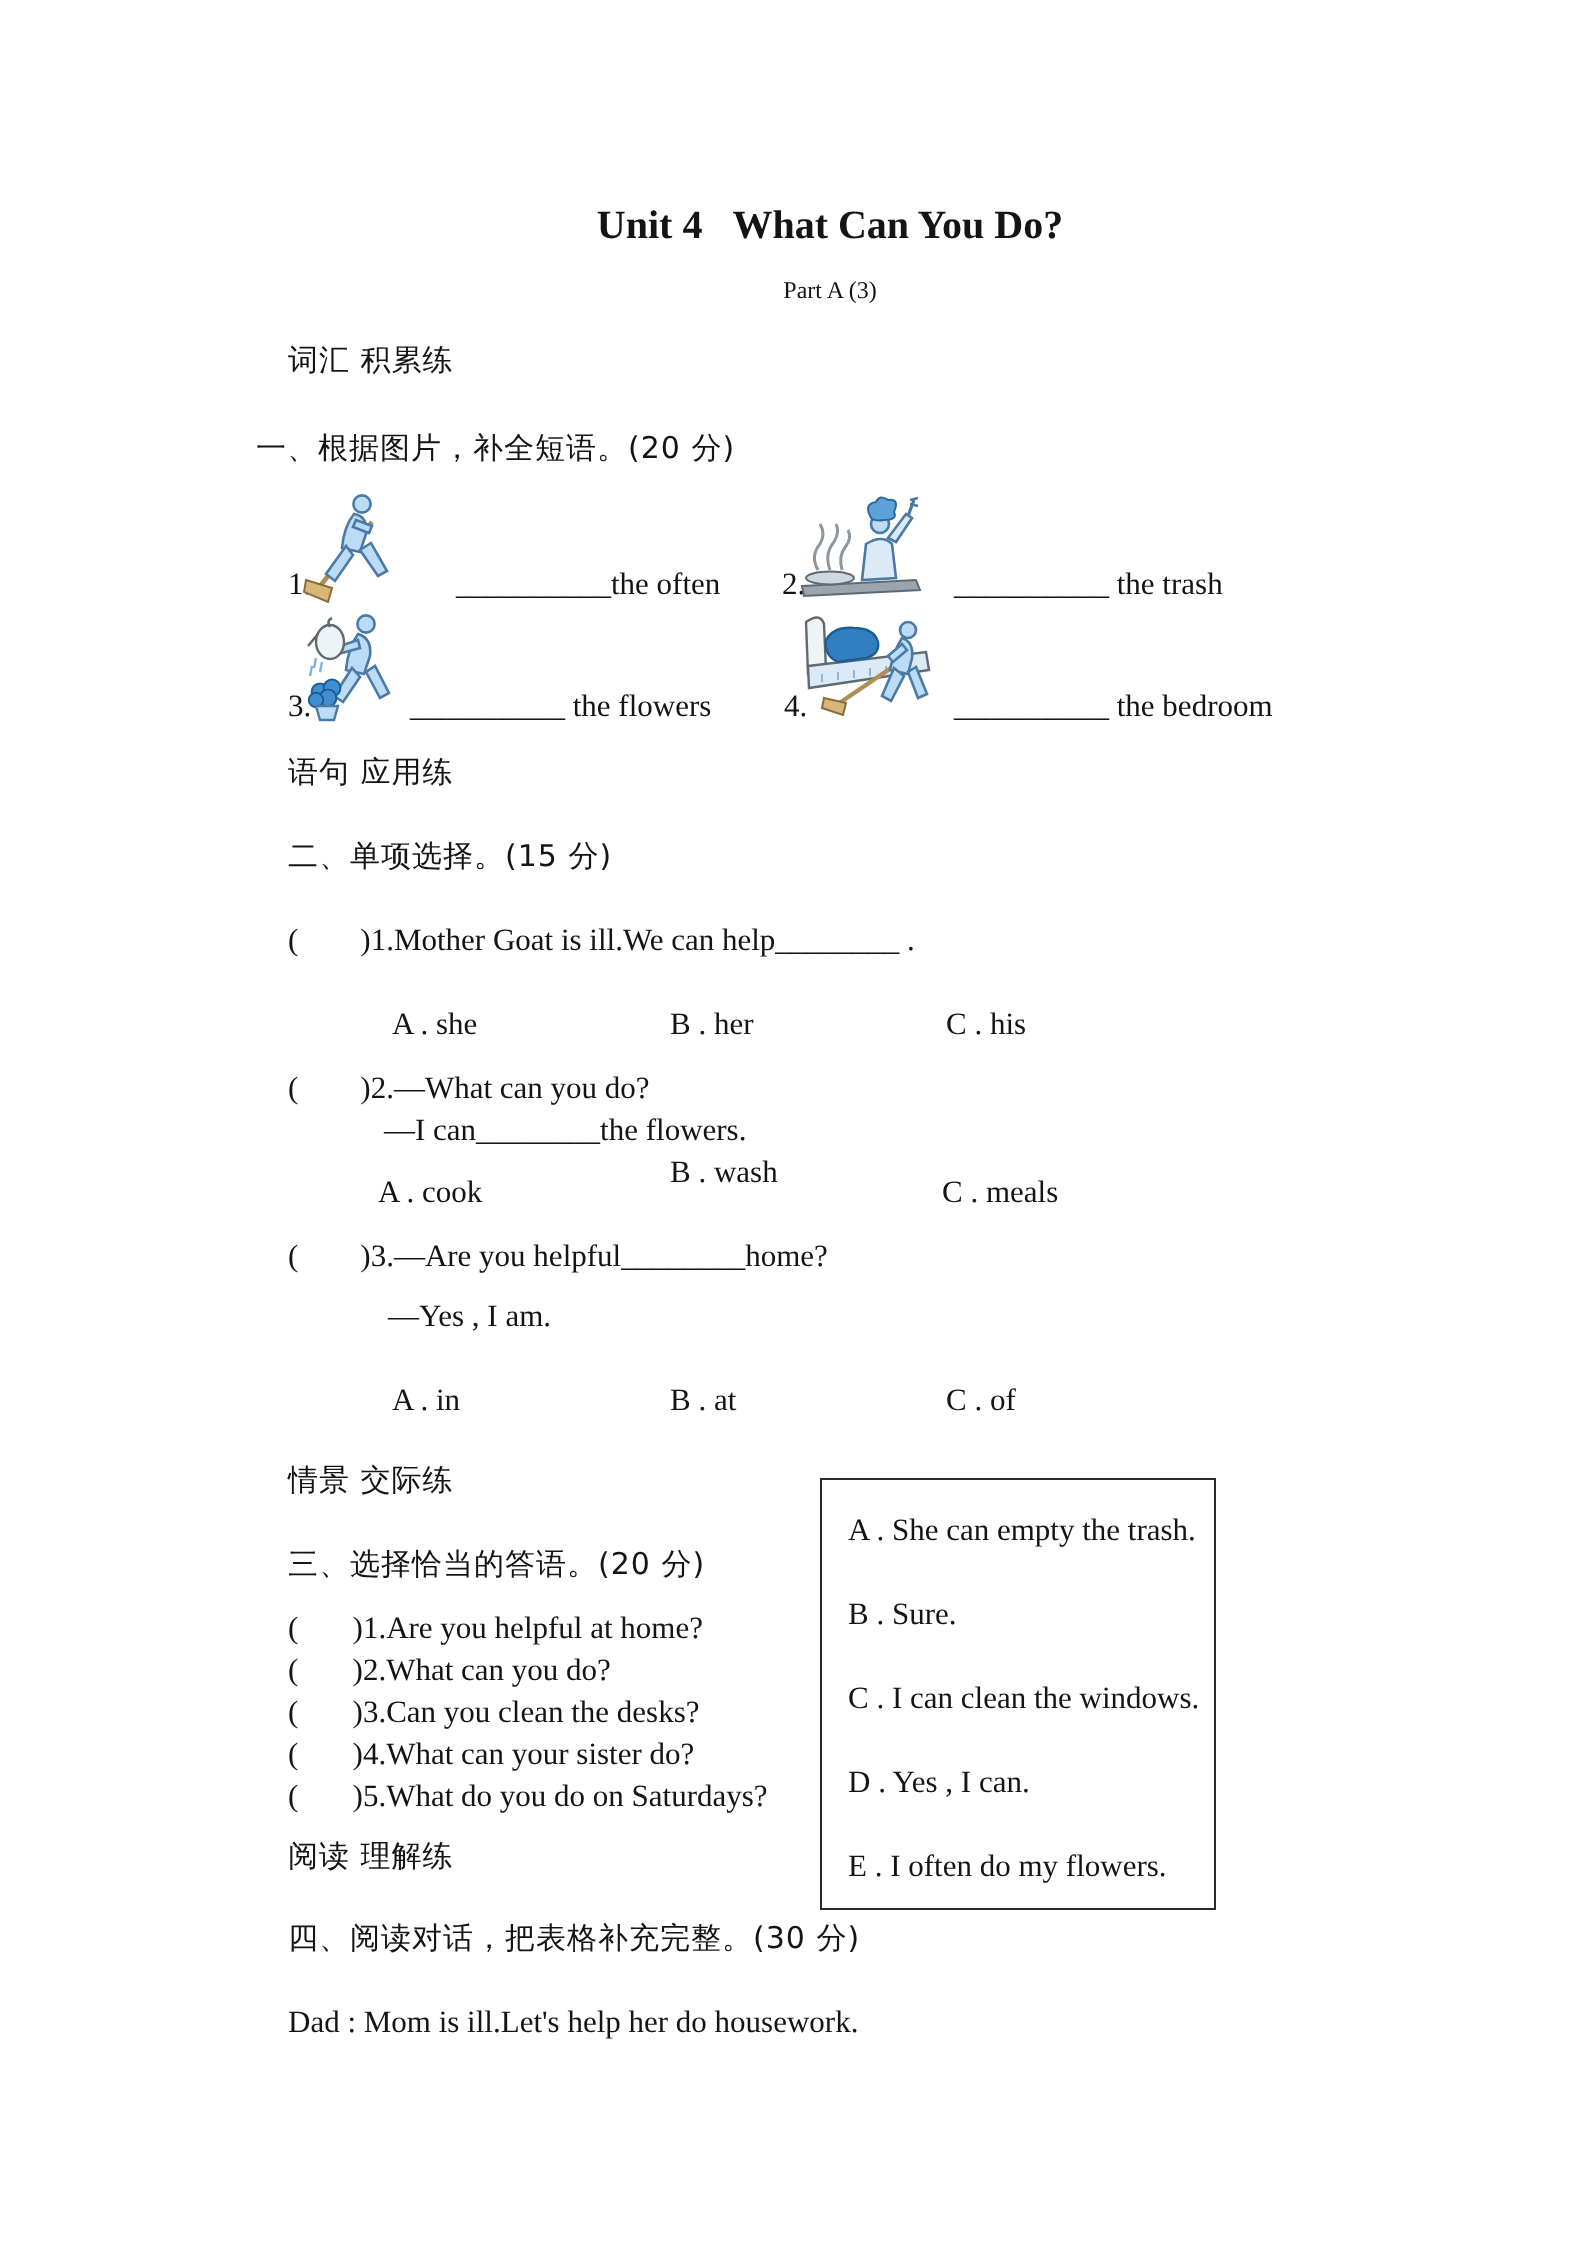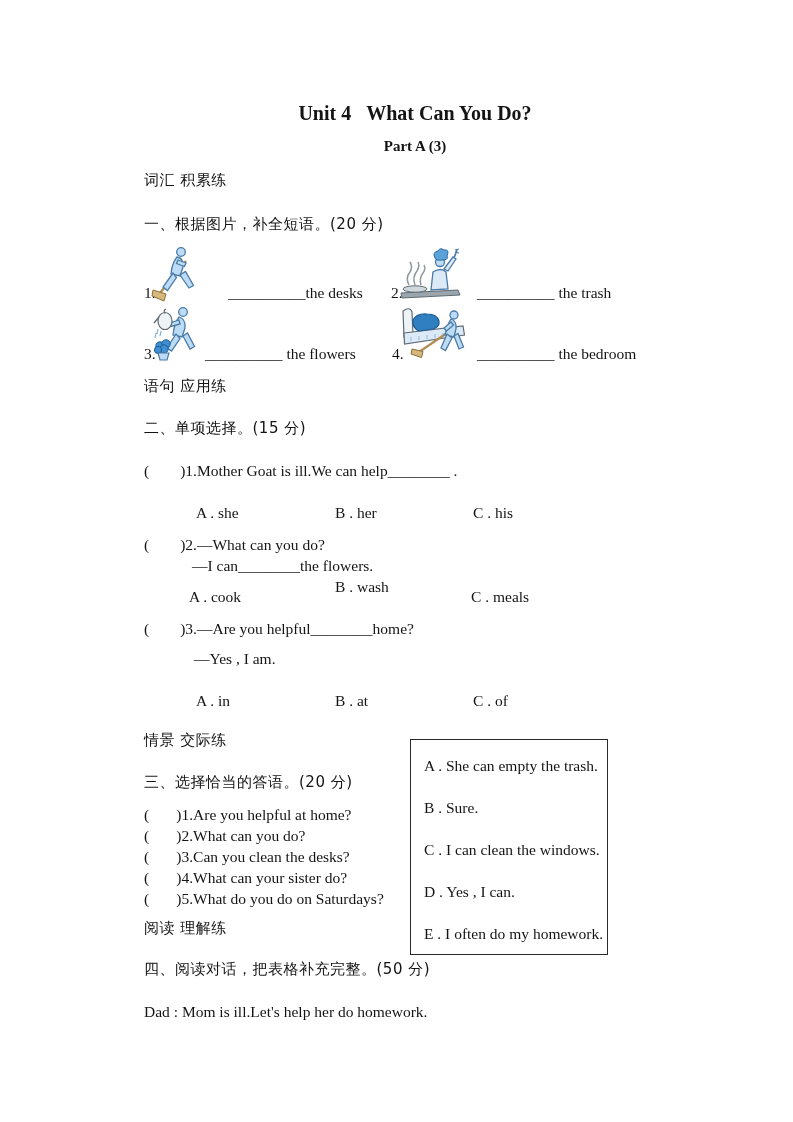--- a/index.html
+++ b/index.html
@@ -9,53 +9,53 @@
     background:#ffffff;
     color:#141414;
     font-family:"Liberation Serif","DejaVu Serif",serif;
     font-size:15.5px;
     overflow:hidden;
     padding-left:45px;
   }
   .abs{position:absolute;white-space:pre;line-height:1.25;}
   .center{position:absolute;left:144px;width:542px;text-align:center;white-space:pre;}
   .title{font-weight:bold;font-size:20px;}
-  .subtitle{font-weight:bold;font-size:15px;}
+  .subtitle{font-weight:normal;font-size:12px;}
   .cn{font-family:"DejaVu Sans","Liberation Sans",sans-serif;font-size:15px;letter-spacing:0.5px;}
   .answer-box{
     position:absolute;left:387px;top:739px;width:198px;height:216px;
     border:1.5px solid #2b2b2b;background:#ffffff;box-sizing:border-box;margin-left:23px;
   }
   .answer-item{position:absolute;left:13px;white-space:pre;}
   .illu{position:absolute;}
 </style>
 </head>
 <body>
 
 <div class="page">
 
   <div class="center title" style="top:102px">Unit 4&nbsp;&nbsp;&nbsp;What Can You Do?</div>
   <div class="center subtitle" style="top:138px">Part A (3)</div>
 
   <div class="abs cn" style="left:144px;top:171px">词汇 积累练</div>
-  <div class="abs cn" style="left:144px;top:215px">一、根据图片，补全短语。(20 分)</div>
+  <div class="abs cn" style="left:128px;top:215px">一、根据图片，补全短语。(20 分)</div>
 
   <div class="abs" style="left:144px;top:283px">1.</div>
   <svg class="illu" style="left:150px;top:245px" width="52" height="58" viewBox="0 0 52 58">
     <line x1="36" y1="16" x2="10" y2="48" stroke="#b08d57" stroke-width="2.4"></line>
     <path d="M3 45 l13 4 -2 7 -12 -5 z" fill="#d8b87a" stroke="#8a6d3b" stroke-width="1"></path>
     <g fill="#bcdcf5" stroke="#4a7aa5" stroke-width="1.3">
       <circle cx="31" cy="7" r="4.3"></circle>
       <path d="M27 12 q7 1 6 10 l-3 9 -9 -2 q1 -11 6 -17 z"></path>
       <path d="M23 28 L13 42 l4.5 3.5 9 -13 z"></path>
       <path d="M30 30 l9 13 4.5 -2.5 -8 -14 z"></path>
       <path d="M28 15 l8 3 -1.5 3.5 -8 -3 z"></path>
     </g>
   </svg>
-  <div class="abs" style="left:228px;top:283px">__________the desks</div>
+  <div class="abs" style="left:228px;top:283px">__________the often</div>
 
   <div class="abs" style="left:391px;top:283px">2.</div>
   <svg class="illu" style="left:399px;top:247px" width="64" height="56" viewBox="0 0 64 56">
     <path d="M2 46 L59 43 l2 5 -58 3 z" fill="#9aa5ad" stroke="#5f6b73" stroke-width="1"></path>
     <ellipse cx="16" cy="42" rx="12" ry="3.2" fill="#cfd8dd" stroke="#5f6b73" stroke-width="1"></ellipse>
     <g fill="none" stroke="#8d979e" stroke-width="1.5">
       <path d="M10 38 q-4 -7 1 -13 q3 -5 0 -10"></path>
       <path d="M16 38 q-3 -8 2 -14 q3 -5 1 -9"></path>
       <path d="M22 38 q-2 -7 2 -12 q3 -4 1 -8"></path>
     </g>
@@ -141,20 +141,20 @@
   <div class="abs" style="left:144px;top:826px">(&nbsp;&nbsp;&nbsp;&nbsp;&nbsp;&nbsp;&nbsp;)2.What can you do?</div>
   <div class="abs" style="left:144px;top:847px">(&nbsp;&nbsp;&nbsp;&nbsp;&nbsp;&nbsp;&nbsp;)3.Can you clean the desks?</div>
   <div class="abs" style="left:144px;top:868px">(&nbsp;&nbsp;&nbsp;&nbsp;&nbsp;&nbsp;&nbsp;)4.What can your sister do?</div>
   <div class="abs" style="left:144px;top:889px">(&nbsp;&nbsp;&nbsp;&nbsp;&nbsp;&nbsp;&nbsp;)5.What do you do on Saturdays?</div>
 
   <div class="answer-box">
     <div class="answer-item" style="top:17px">A . She can empty the trash.</div>
     <div class="answer-item" style="top:59px">B . Sure.</div>
     <div class="answer-item" style="top:101px">C . I can clean the windows.</div>
     <div class="answer-item" style="top:143px">D . Yes , I can.</div>
-    <div class="answer-item" style="top:185px">E . I often do my homework.</div>
+    <div class="answer-item" style="top:185px">E . I often do my flowers.</div>
   </div>
 
   <div class="abs cn" style="left:144px;top:919px">阅读 理解练</div>
-  <div class="abs cn" style="left:144px;top:960px">四、阅读对话，把表格补充完整。(50 分)</div>
-  <div class="abs" style="left:144px;top:1002px">Dad : Mom is ill.Let's help her do homework.</div>
+  <div class="abs cn" style="left:144px;top:960px">四、阅读对话，把表格补充完整。(30 分)</div>
+  <div class="abs" style="left:144px;top:1002px">Dad : Mom is ill.Let's help her do housework.</div>
 
 </div>
 
 </body></html>

